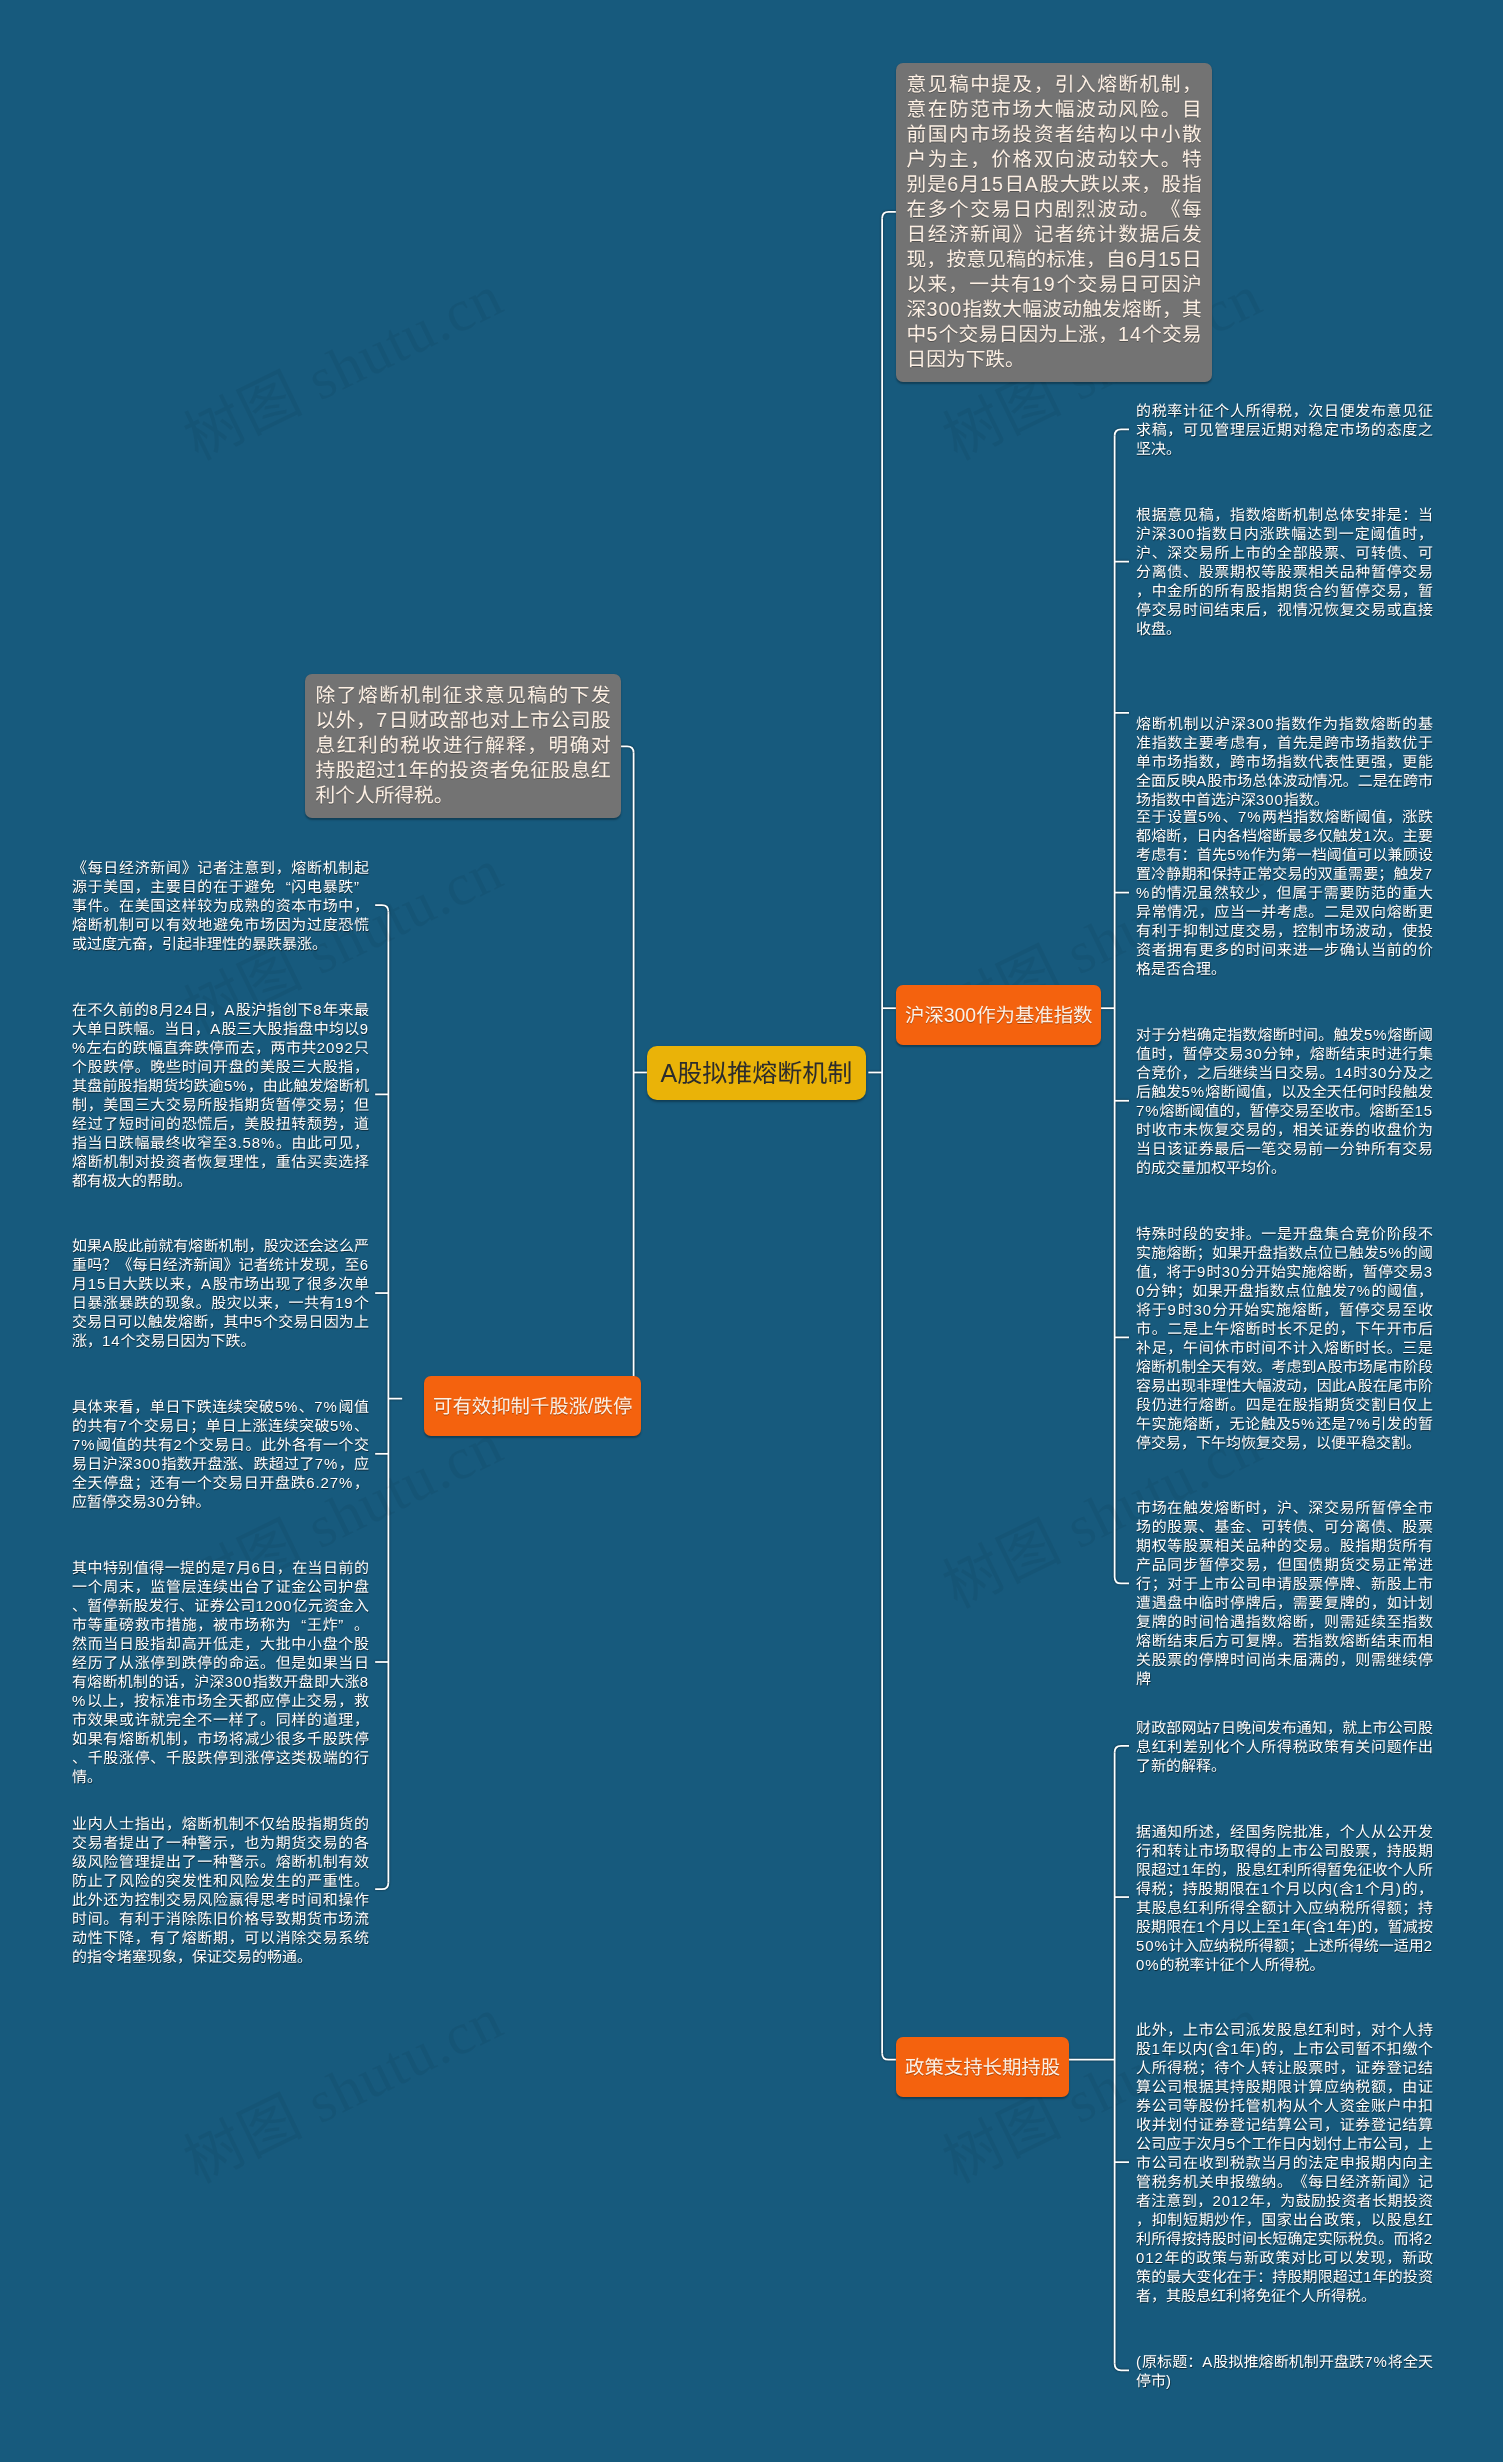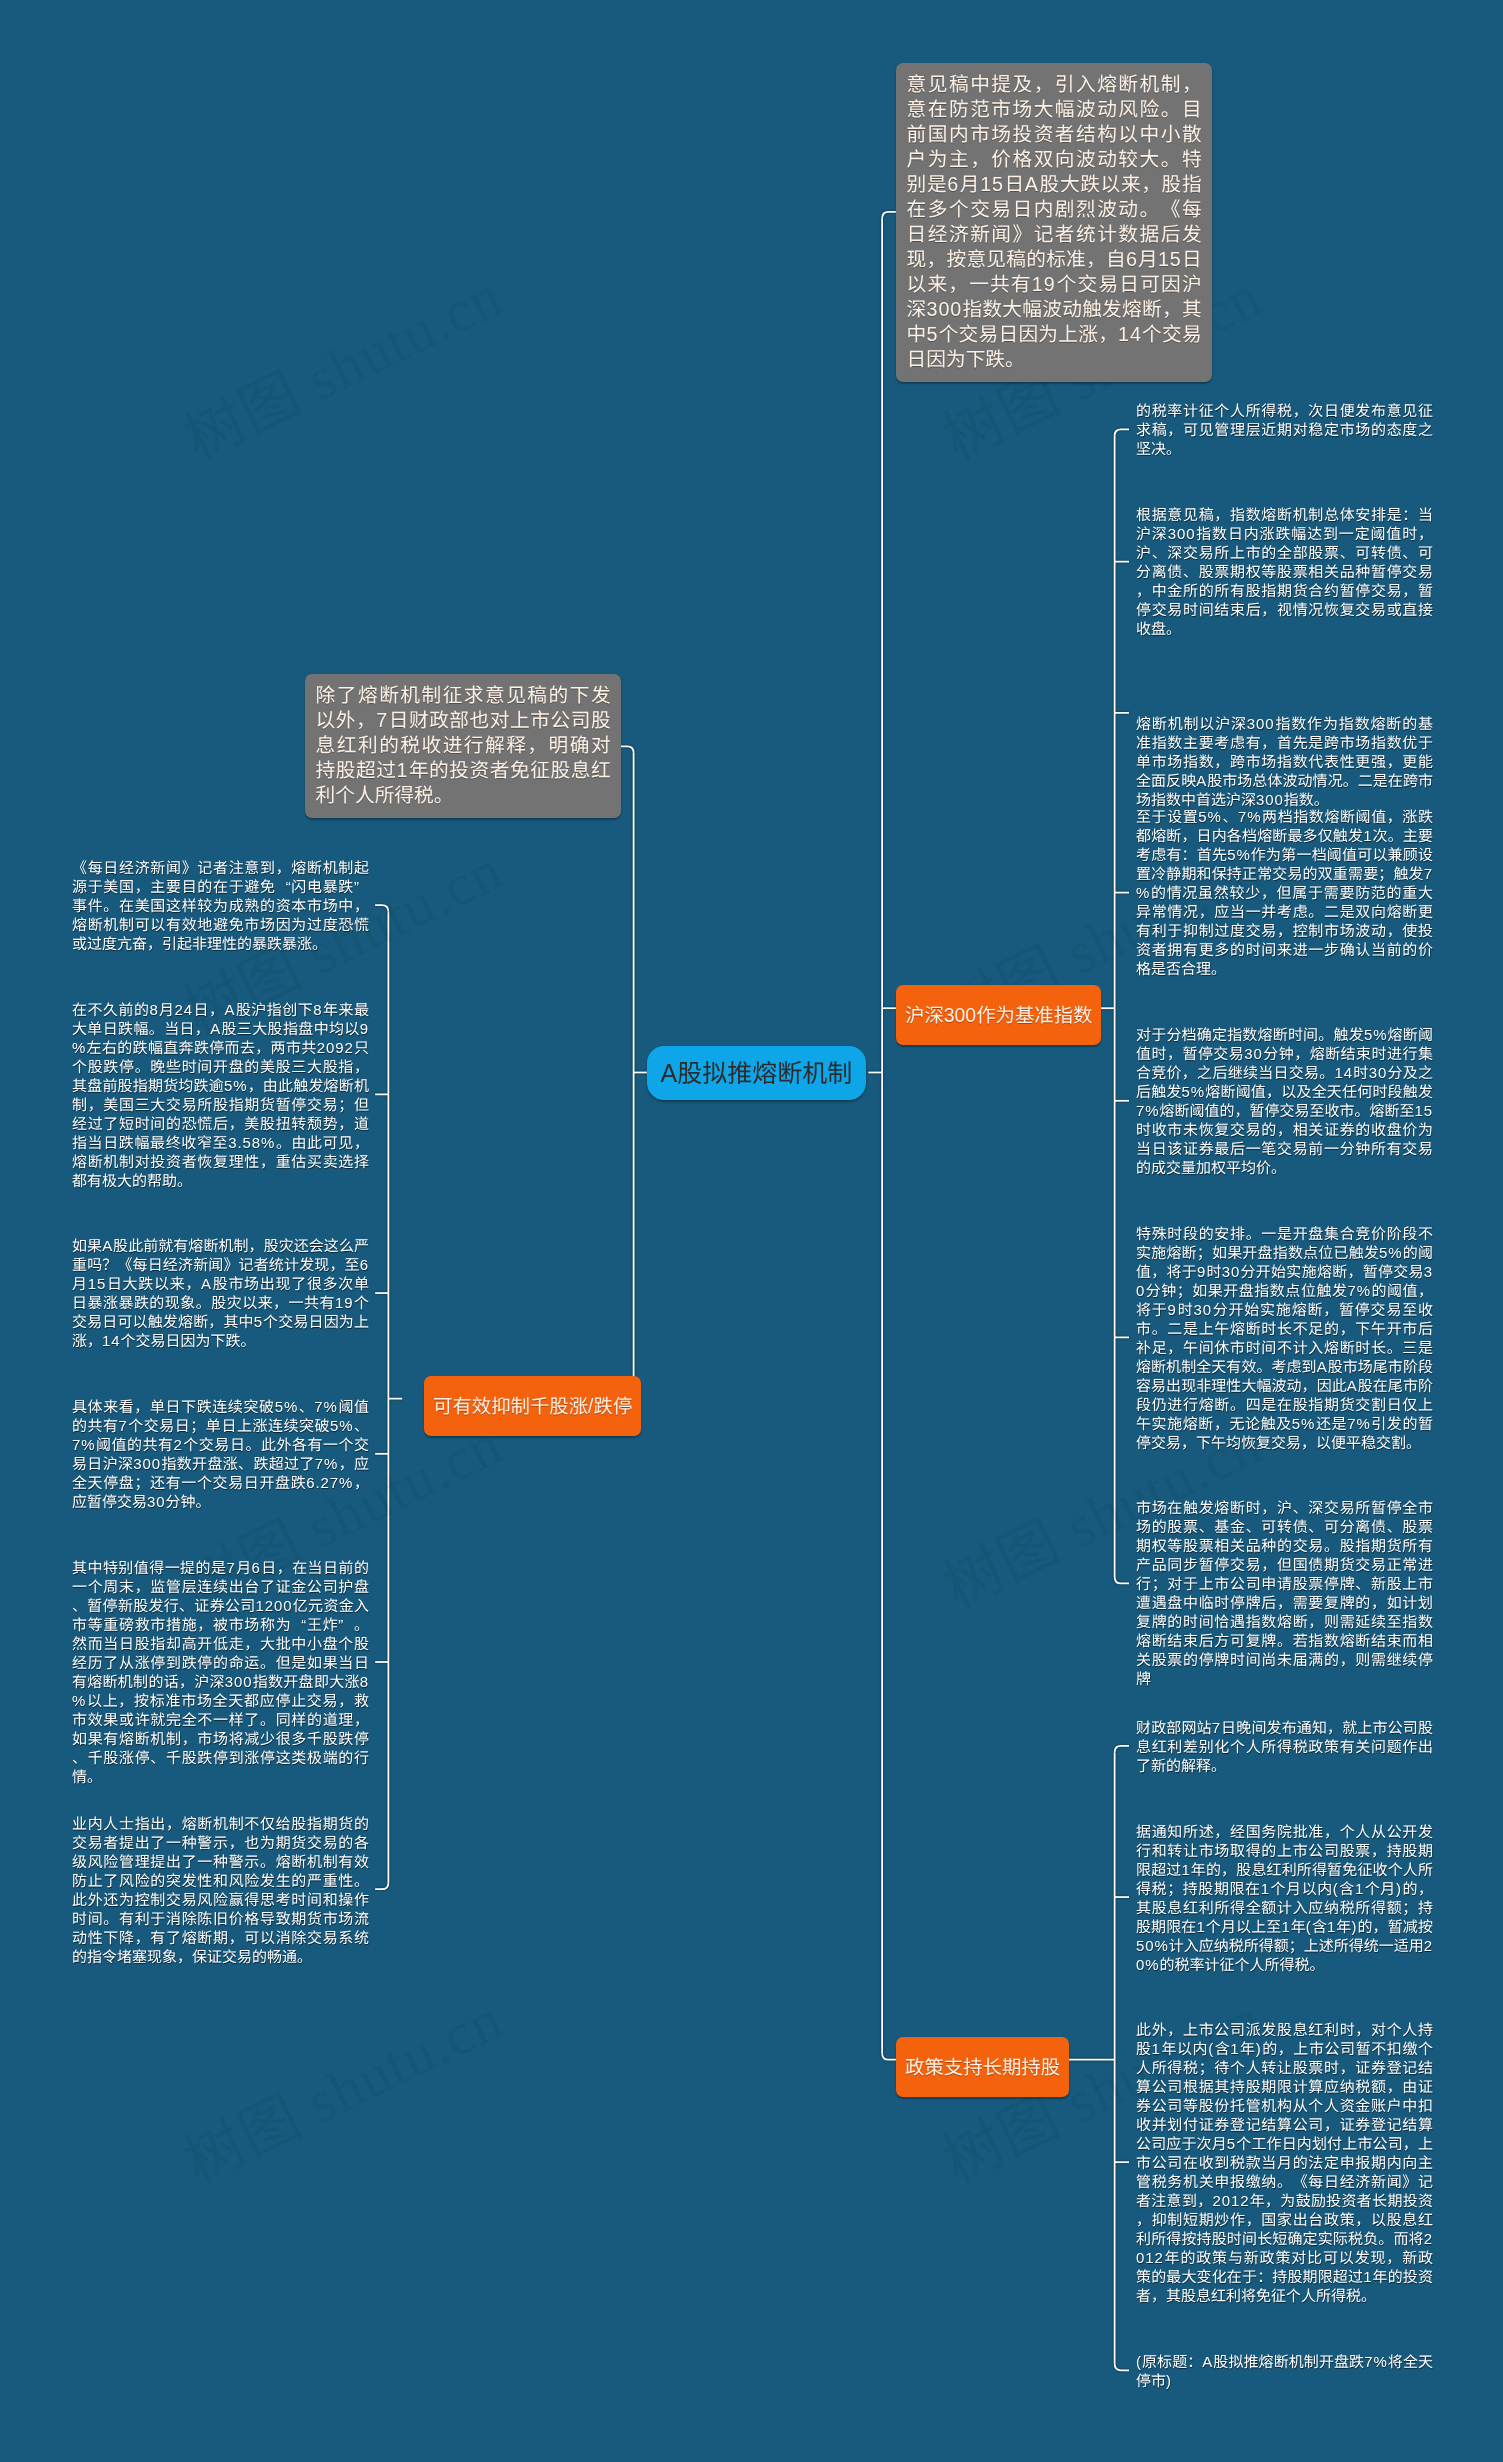--- a/index.html
+++ b/index.html
@@ -5,21 +5,21 @@
 <style>
   html,body{margin:0;padding:0;}
   body{width:1503px;height:2462px;background:#175a7d;
     font-family:"Liberation Sans",sans-serif;overflow:hidden;position:relative;}
   #stage{position:absolute;left:0;top:0;width:1503px;height:2462px;}
   svg.links{position:absolute;left:0;top:0;width:1503px;height:2462px;
     filter:drop-shadow(0 0.6px 0.8px rgba(0,0,0,.55));}
   .para{position:absolute;width:297px;color:#ffffff;font-size:15px;line-height:19px;
     text-align:justify;word-break:break-all;line-break:anywhere;text-spacing-trim:space-all;
     text-shadow:0.4px 0.8px 0.7px rgba(0,0,0,.62);}
-  .root{position:absolute;background:#0ea5e9;border-radius:17px;color:#2c2c2c;
+  .root{position:absolute;background:#eab308;border-radius:10px;color:#2c2c2c;
     font-size:25px;line-height:28px;padding:13px 13.5px;white-space:nowrap;
     box-shadow:0 1.2px 2.3px rgba(0,0,0,.32);}
   .tag{position:absolute;background:#f4620e;border-radius:7px;color:#fdf0e4;
     font-size:19.4px;line-height:20px;padding:20px 9px;white-space:nowrap;
     box-shadow:0 1.2px 1.8px rgba(0,0,0,.30);text-shadow:0 0.8px 0.6px rgba(0,0,0,.3);}
   .note{position:absolute;background:#737373;border-radius:7px;color:#fdf0e4;
     font-size:19.7px;line-height:25px;padding:9.4px 10.6px;width:295px;
     text-align:justify;word-break:break-all;line-break:anywhere;text-spacing-trim:space-all;
     box-shadow:0 1.2px 1.8px rgba(0,0,0,.30);text-shadow:0 0.8px 0.6px rgba(0,0,0,.3);}
   .fw{display:inline-block;width:1em;}

